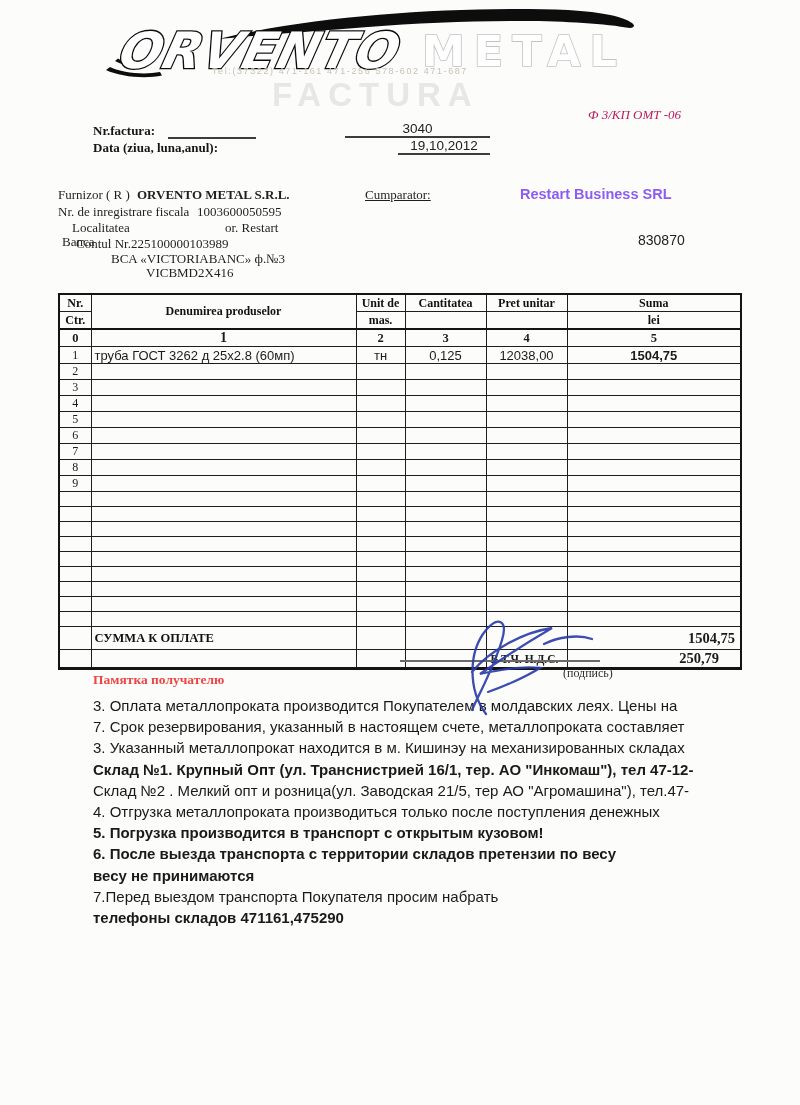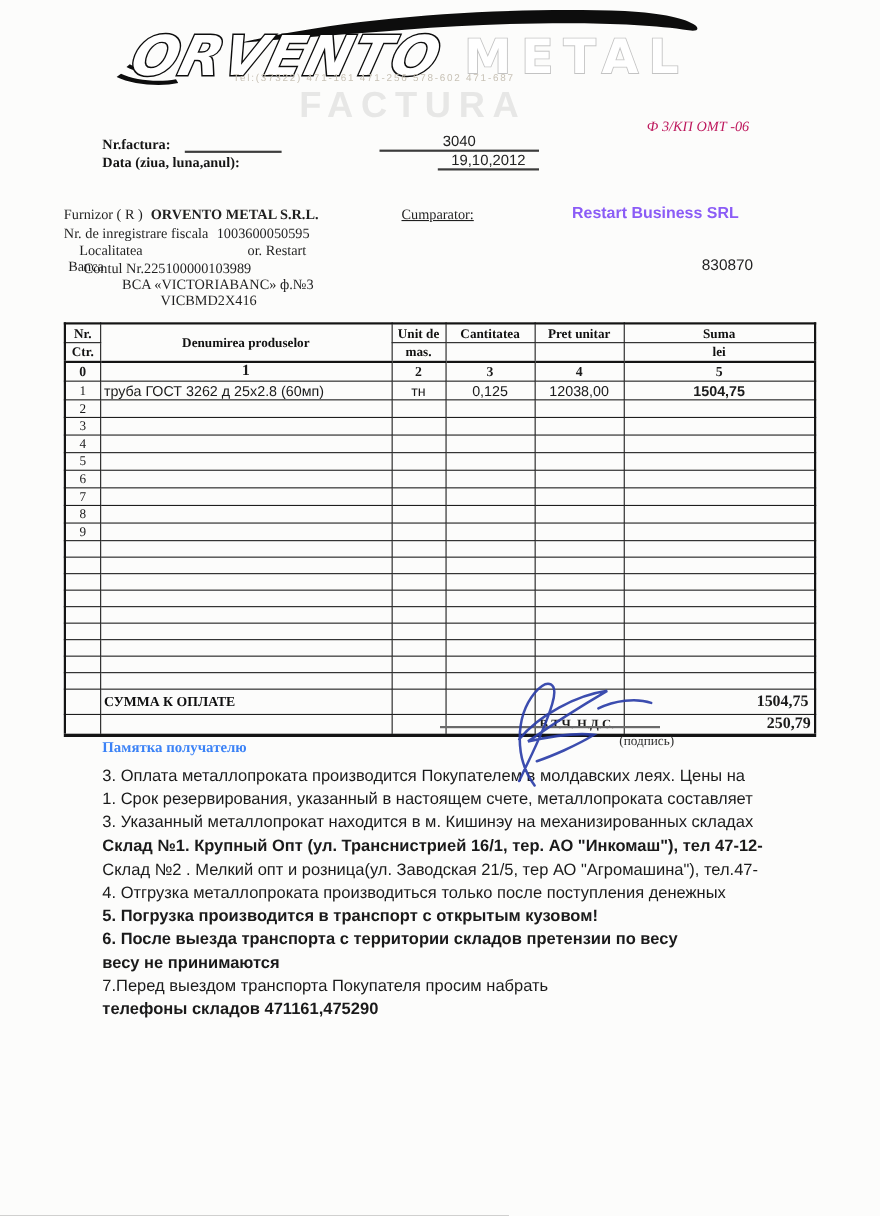--- a/index.html
+++ b/index.html
@@ -27,25 +27,25 @@
   tr.empty-row td{height:14px;}
   td.c-nr{text-align:center;font-size:12px;}
   td.c-name{font-family:"Liberation Sans",sans-serif;font-size:13px;}
   td.c-unit,td.c-qty,td.c-price{text-align:center;font-family:"Liberation Sans",sans-serif;font-size:13px;}
   td.c-sum{text-align:center;font-family:"Liberation Sans",sans-serif;font-size:13px;font-weight:bold;}
   tr.total-row td{height:22px;}
   tr.total-row .t-label{font-size:12.5px;font-weight:bold;color:#101010;}
   tr.total-row .t-val{font-size:14.5px;font-weight:bold;text-align:right;padding-right:5px;}
   tr.vat-row td{height:17px;}
   tr.vat-row .v-label{font-size:11.5px;font-weight:bold;text-align:left;padding-left:4px;}
-  tr.vat-row .v-val{font-size:14.5px;font-weight:bold;text-align:right;padding-right:3px;}
+  tr.vat-row .v-val{font-size:14.5px;font-weight:bold;text-align:right;padding-right:21px;}
 
   .sig-line{border-top:2px solid #6a6a6a;width:200px;}
   .sig-caption{font-size:12px;color:#2e2e2e;}
-  .notes-title{font-size:13.5px;font-weight:bold;color:#3b82f6;}
+  .notes-title{font-size:13.5px;font-weight:bold;color:#ef4444;}
   .notes{font-family:"Liberation Sans",sans-serif;font-size:15px;line-height:21.2px;color:#1a1a1a;width:660px;}
   .notes .bold{font-weight:bold;}
 </style>
 </head>
 <body>
 
 <div class="page">
 
   <svg class="abs" style="left:98px;top:6px;" width="545" height="80" viewBox="0 0 545 80">
     <path d="M120,33 C220,9 360,0 470,4 C505,6 526,11 534,17 C538,20 536,23 528,21.5 C470,12 360,14 270,21 C210,25.5 160,29.5 120,33 Z" fill="#0d0d0d"></path>
@@ -281,21 +281,21 @@
 
   <div class="abs sig-line" style="left:400px;top:660px;"></div>
   <div class="abs sig-caption serif" style="left:563px;top:666px;">(подпись)</div>
   <svg class="abs" style="left:428px;top:612px;z-index:5;" width="170" height="106" viewBox="0 0 170 106">
     <path d="M58,102 C40,78 40,40 58,18 C70,4 80,8 74,28 C66,55 52,80 44,98 M44,60 C62,38 96,20 124,16 C100,30 72,48 52,62 C70,58 96,54 112,56 C96,66 72,76 60,80 M116,32 C130,25 150,22 164,27" stroke="#2b3ea8" stroke-width="2.3" fill="none" stroke-linecap="round" opacity="0.92"></path>
   </svg>
 
   <div class="abs notes-title serif" style="left:93px;top:672px;">Памятка получателю</div>
   <div class="abs notes" style="left:93px;top:695px;">
     <div>3. Оплата металлопроката  производится  Покупателем в молдавских леях.  Цены на</div>
-    <div> 1. Срок резервирования, указанный в настоящем счете, металлопроката составляет</div>
+    <div> 7. Срок резервирования, указанный в настоящем счете, металлопроката составляет</div>
     <div>3. Указанный металлопрокат находится в м. Кишинэу на механизированных складах</div>
     <div class="bold">Склад №1. Крупный Опт (ул. Транснистрией 16/1, тер. АО "Инкомаш"), тел 47-12-</div>
     <div>Склад №2 . Мелкий опт и розница(ул. Заводская 21/5, тер АО "Агромашина"), тел.47-</div>
     <div>4. Отгрузка металлопроката производиться только после  поступления денежных</div>
     <div class="bold">5. Погрузка производится в транспорт с открытым кузовом!</div>
     <div class="bold">6. После выезда  транспорта с территории складов претензии по весу</div>
     <div class="bold">весу не принимаются</div>
     <div>7.Перед выездом транспорта  Покупателя  просим набрать</div>
     <div class="bold">телефоны складов 471161,475290</div>
   </div>

